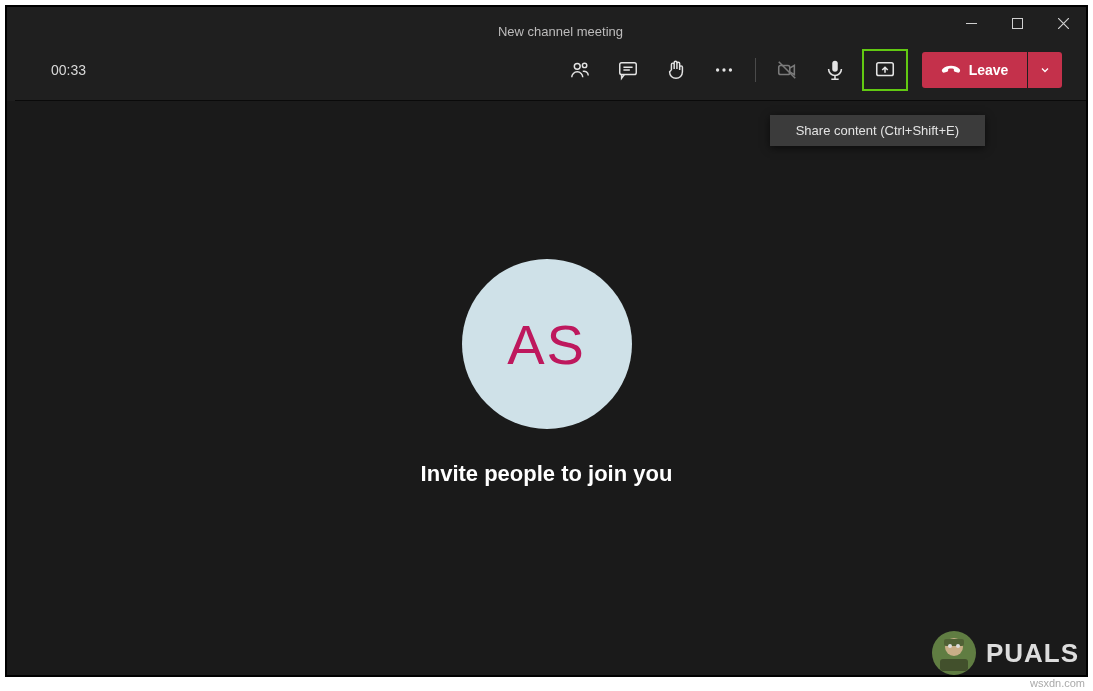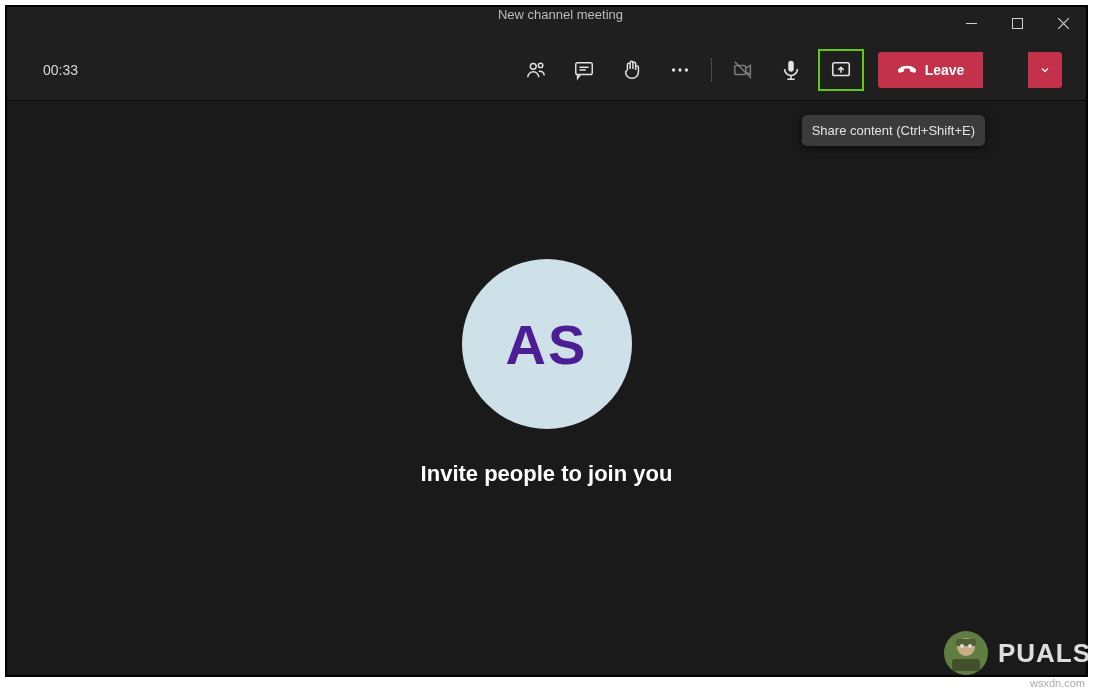--- a/index.html
+++ b/index.html
@@ -18,21 +18,21 @@
       height: 672px;
       border: 2px solid #000;
       background: #1f1f1f;
       display: flex;
       flex-direction: column;
     }
     .title-bar {
       height: 32px;
       background: #1f1f1f;
       display: flex;
-      align-items: flex-start;
+      align-items: flex-end;
       justify-content: space-between;
       flex-shrink: 0;
       margin-left: 28px;
     }
     .title-bar-title {
       color: #bdbcbc;
       font-size: 13px;
       text-align: center;
       flex: 1;
       margin-left: 138px;
@@ -51,20 +51,21 @@
       cursor: pointer;
     }
     .meeting-bar {
       height: 62px;
       background: #1f1f1f;
       display: flex;
       align-items: center;
       padding: 0 24px 0 36px;
       border-bottom: 1px solid #0a0a0a;
       flex-shrink: 0;
+      margin-left: 8px;
     }
     .timer {
       color: #d9d9d9;
       font-size: 14px;
       margin-right: auto;
     }
     .controls-cluster {
       display: flex;
       align-items: center;
       gap: 6px;
@@ -90,21 +91,20 @@
       padding: 0;
       width: 46px;
       height: 42px;
       display: flex;
       align-items: center;
       justify-content: center;
     }
     .leave-wrap {
       display: flex;
       margin-left: 8px;
-      gap: 44px;
     }
     .leave-btn {
       background: #c4314b;
       color: #fff;
       height: 36px;
       width: 105px;
       display: flex;
       align-items: center;
       justify-content: center;
       gap: 8px;
@@ -125,22 +125,22 @@
       margin-left: 1px;
       cursor: pointer;
     }
     .tooltip {
       position: absolute;
       top: 108px;
       right: 101px;
       background: #3b3b3b;
       color: #e3e3e3;
       font-size: 13px;
-      padding: 8px 10px;
-      border-radius: 5px;
+      padding: 8px 26px;
+      border-radius: 0;
       box-shadow: 0 2px 8px rgba(0,0,0,.6);
     }
     .main-stage {
       flex: 1;
       background: #1a1a1a;
       display: flex;
       flex-direction: column;
       align-items: center;
       justify-content: center;
       gap: 32px;
@@ -149,34 +149,34 @@
       width: 170px;
       height: 170px;
       border-radius: 50%;
       background: #cfe1e8;
       display: flex;
       align-items: center;
       justify-content: center;
       margin-top:-30px;
     }
     .avatar-initials {
-      color: #4c1d95;
+      color: #be185d;
       font-size: 56px;
-      font-weight: 700;
+      font-weight: 400;
       letter-spacing: 2px;
     }
     .invite-text {
       color: #fff;
       font-size: 22px;
       font-weight: 700;
     }
     .watermark {
       position: absolute;
       bottom: 14px;
-      right: 2px;
+      right: 14px;
       display: flex;
       align-items: center;
       gap: 8px;
       opacity: 0.85;
     }
     .watermark-logo {
       width: 48px;
       height: 48px;
     }
     .watermark-text {

